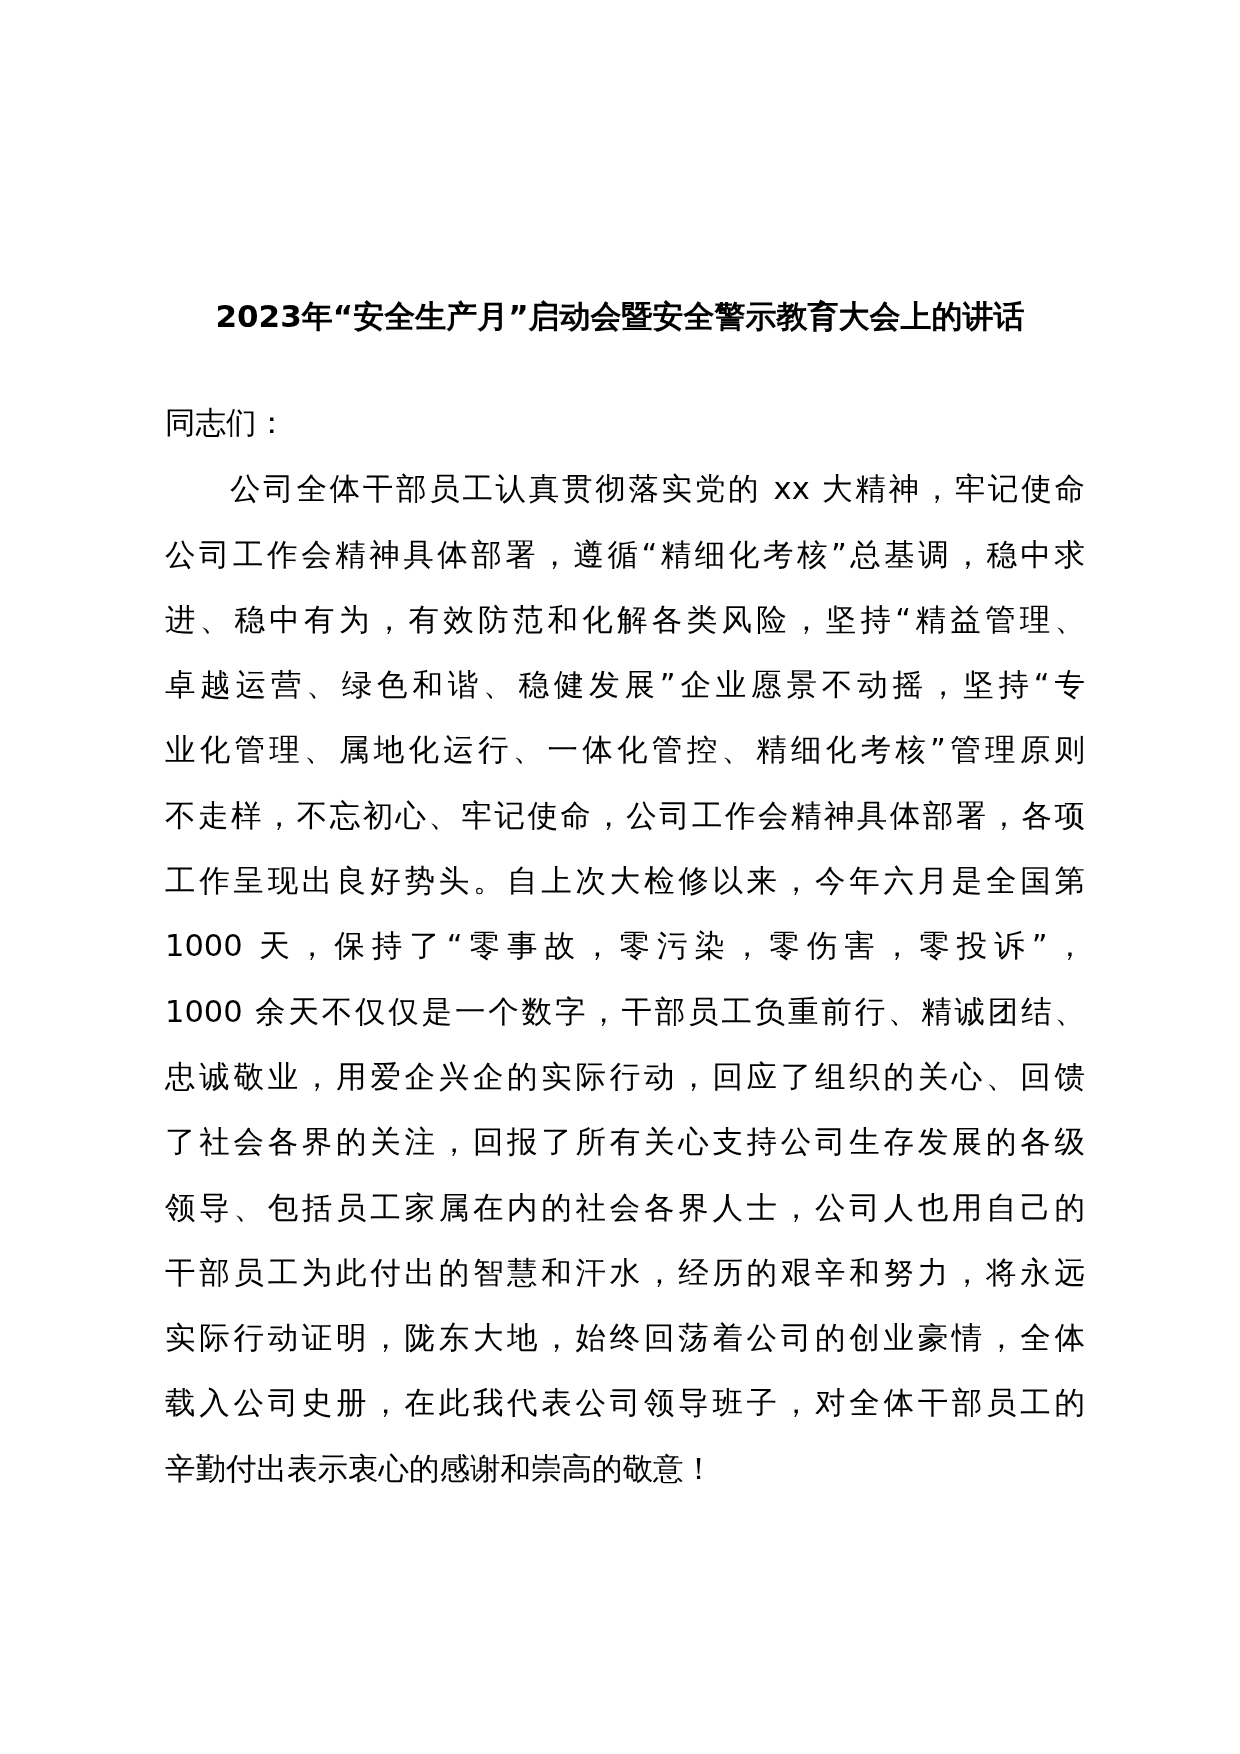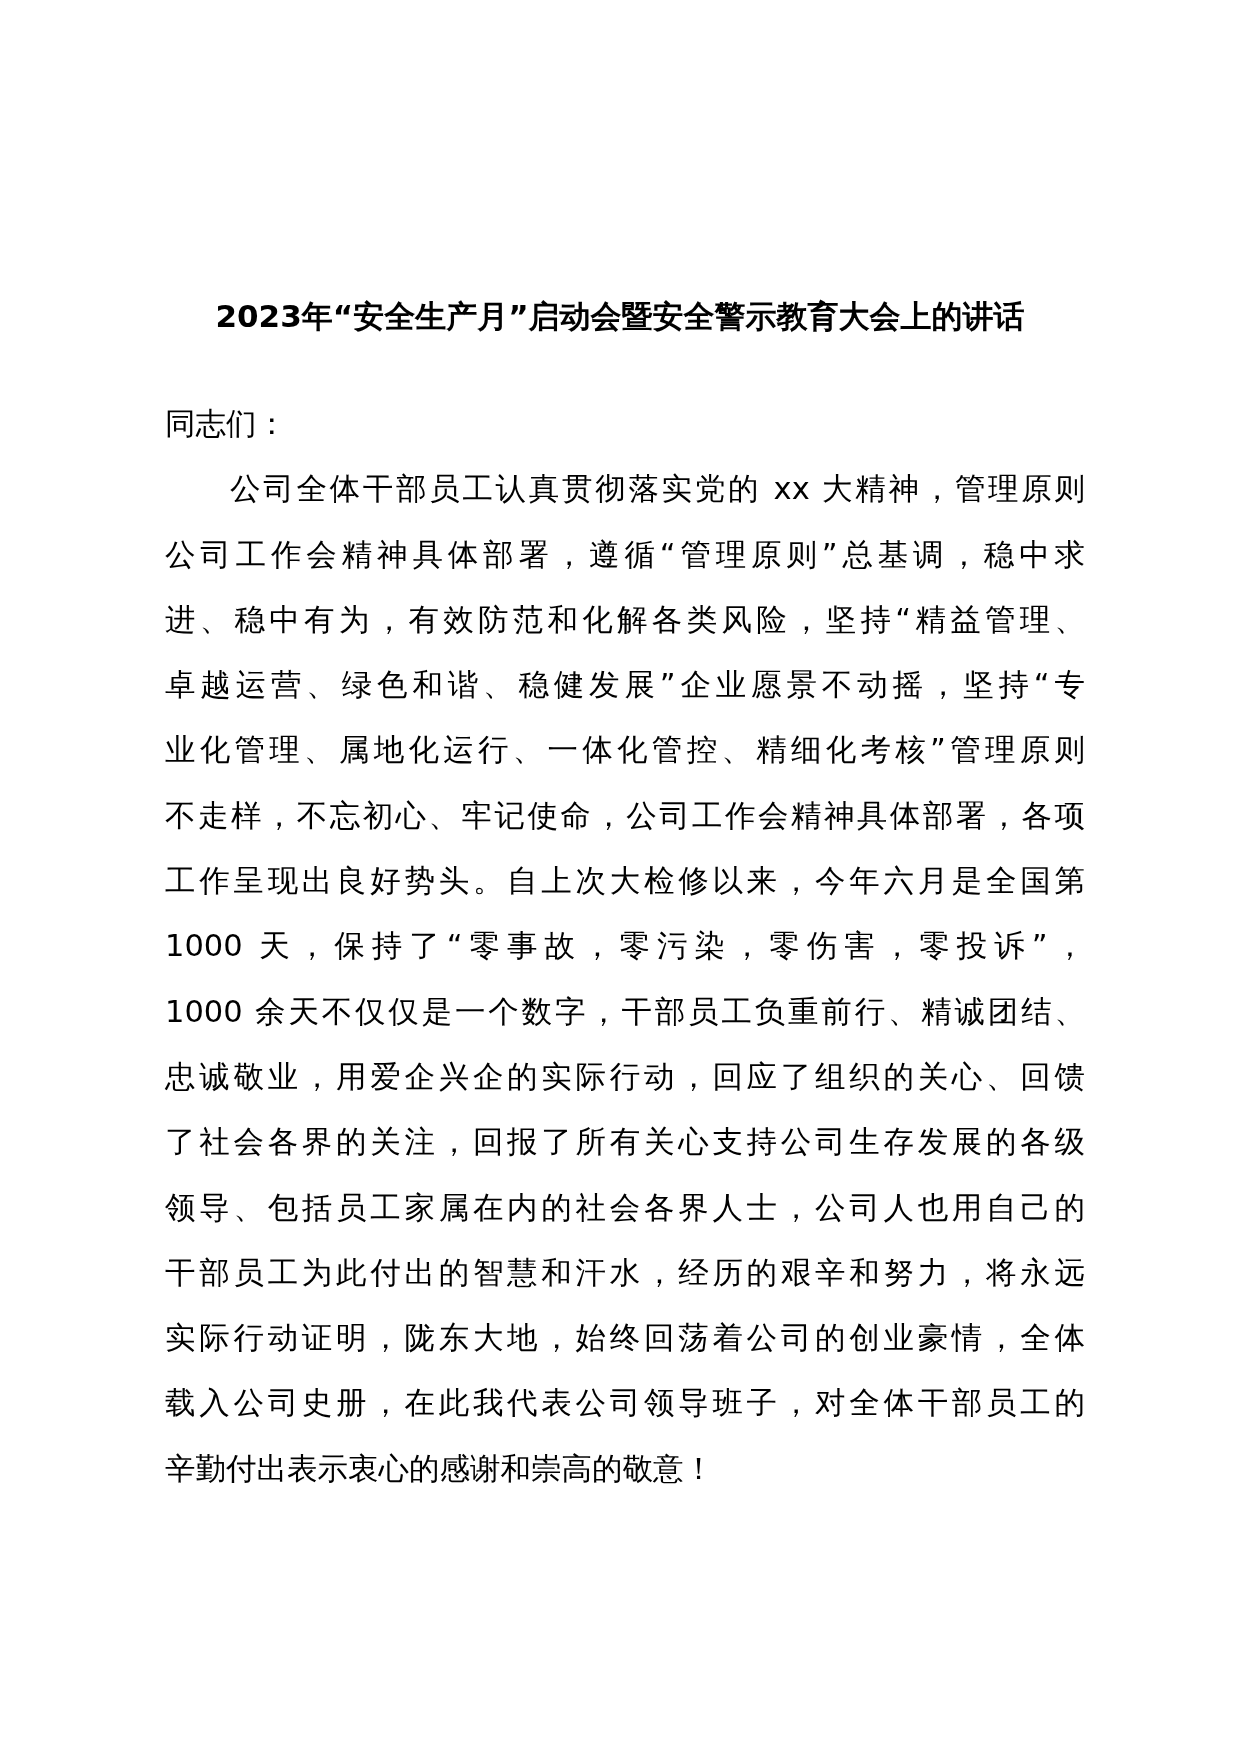--- a/index.html
+++ b/index.html
@@ -47,20 +47,21 @@
     .line {
       display: block;
       white-space: nowrap;
       height: 65.3px;
       text-align: justify;
       text-align-last: justify;
     }
     .line.salutation {
       text-align: left;
       text-align-last: left;
+      font-family: Liberation Serif, serif;
     }
     .line.indent {
       padding-left: 65px;
     }
     .line.last {
       text-align: center;
       text-align-last: left;
     }
   </style>
 </head>
@@ -68,22 +69,22 @@
 
 <div class="page">
 
   <div class="title">2023年“安全生产月”启动会暨安全警示教育大会上的讲话</div>
 
   <div class="body-text">
 
     <span class="line salutation">同志们：</span>
 
     <div>
-      <span class="line indent">公司全体干部员工认真贯彻落实党的 xx 大精神，管理原则</span>
-      <span class="line">公司工作会精神具体部署，遵循“管理原则”总基调，稳中求</span>
+      <span class="line indent">公司全体干部员工认真贯彻落实党的 xx 大精神，牢记使命</span>
+      <span class="line">公司工作会精神具体部署，遵循“精细化考核”总基调，稳中求</span>
       <span class="line">进、稳中有为，有效防范和化解各类风险，坚持“精益管理、</span>
       <span class="line">卓越运营、绿色和谐、稳健发展”企业愿景不动摇，坚持“专</span>
       <span class="line">业化管理、属地化运行、一体化管控、精细化考核”管理原则</span>
       <span class="line">不走样，不忘初心、牢记使命，公司工作会精神具体部署，各项</span>
       <span class="line">工作呈现出良好势头。自上次大检修以来，今年六月是全国第</span>
       <span class="line">1000 天，保持了“零事故，零污染，零伤害，零投诉”，</span>
       <span class="line">1000 余天不仅仅是一个数字，干部员工负重前行、精诚团结、</span>
       <span class="line">忠诚敬业，用爱企兴企的实际行动，回应了组织的关心、回馈</span>
       <span class="line">了社会各界的关注，回报了所有关心支持公司生存发展的各级</span>
       <span class="line">领导、包括员工家属在内的社会各界人士，公司人也用自己的</span>

